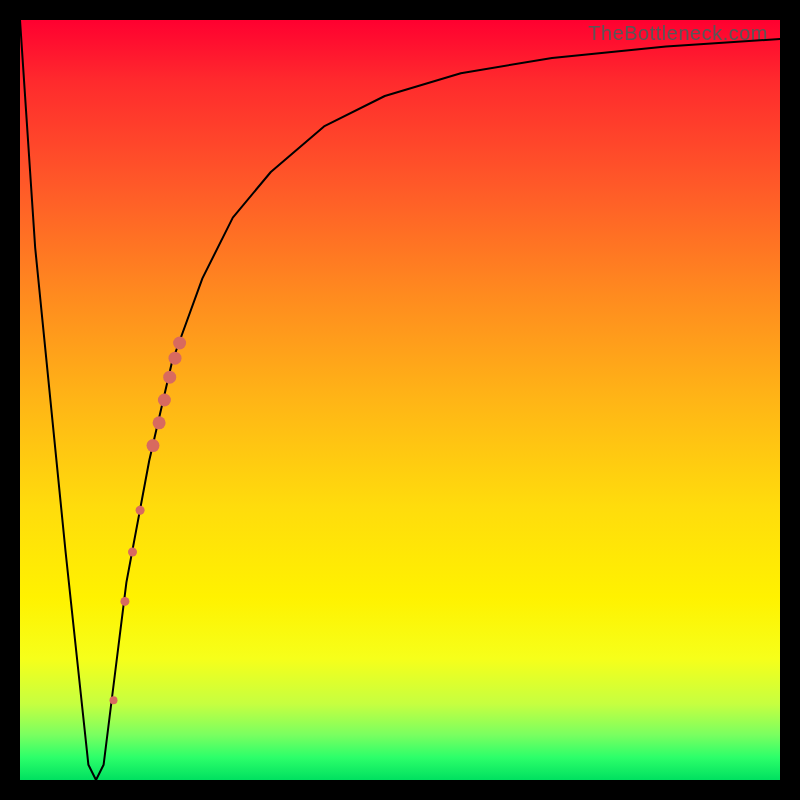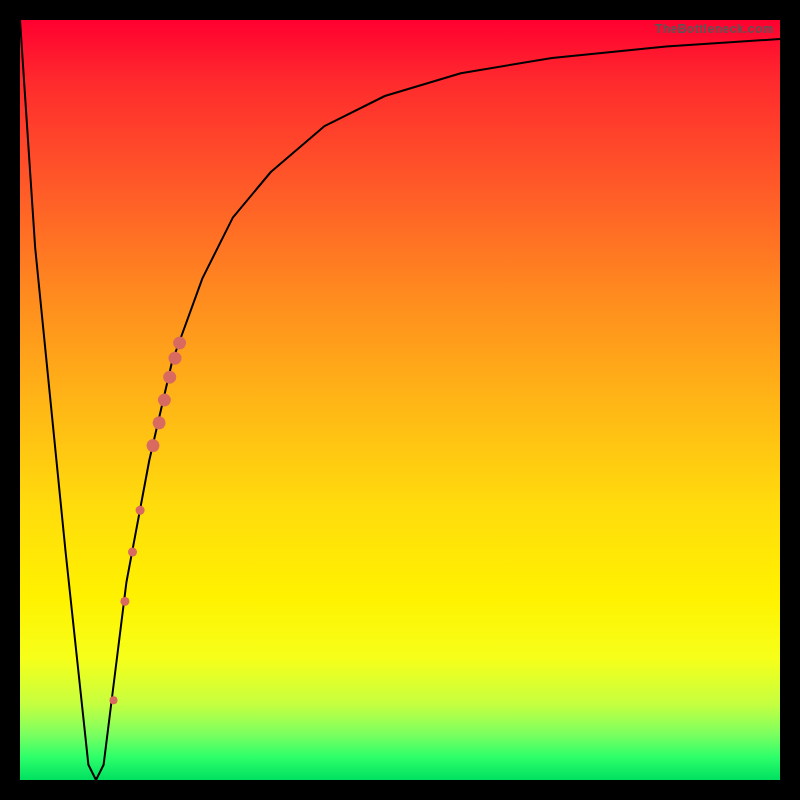--- a/index.html
+++ b/index.html
@@ -36,24 +36,24 @@
       #f6ff1a 84%,
       #c6ff40 90%,
       #7bff60 94%,
       #2dff6a 97%,
       #00e060 100%
     );
   }
   .watermark {
     position: absolute;
     top: 2px;
-    right: 6px;
+    right: 12px;
     color: #575757;
-    font-size: 12px;
-    font-weight: 700;
+    font-size: 20px;
+    font-weight: 400;
     letter-spacing: 0.5px;
     pointer-events: none;
   }
   svg.curve-layer {
     position: absolute;
     left: 0;
     top: 0;
     width: 760px;
     height: 760px;
     overflow: visible;

